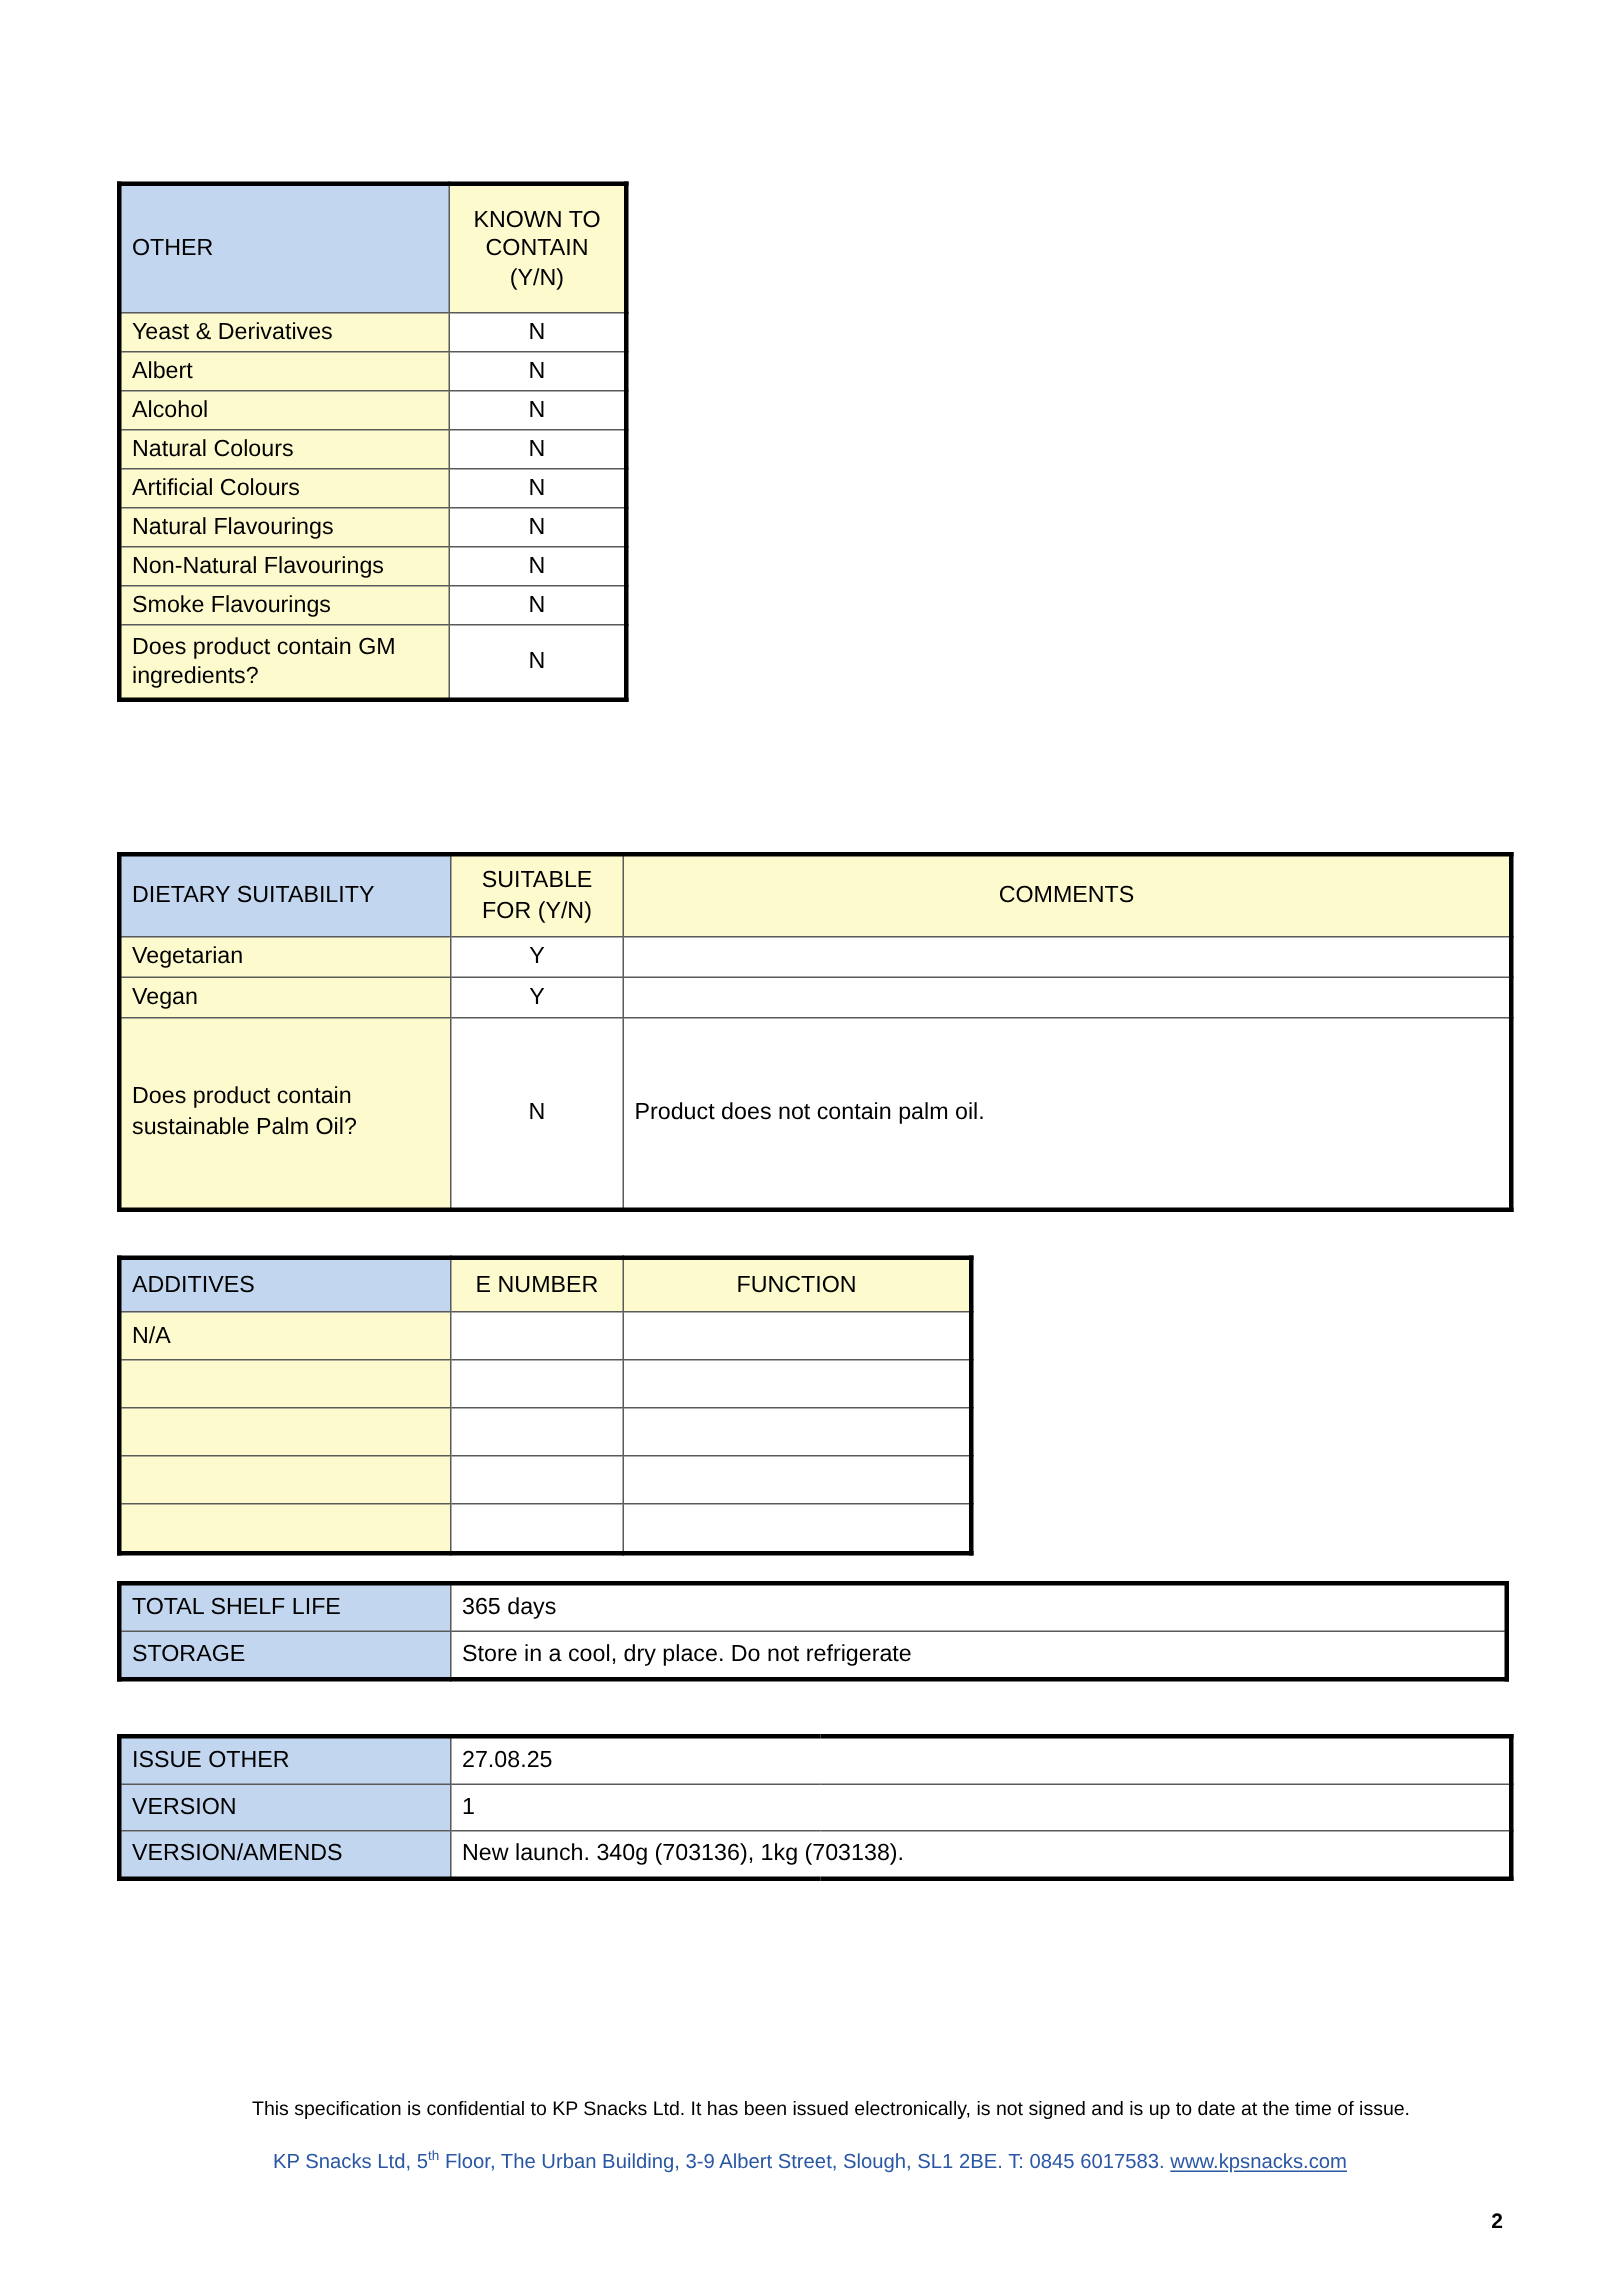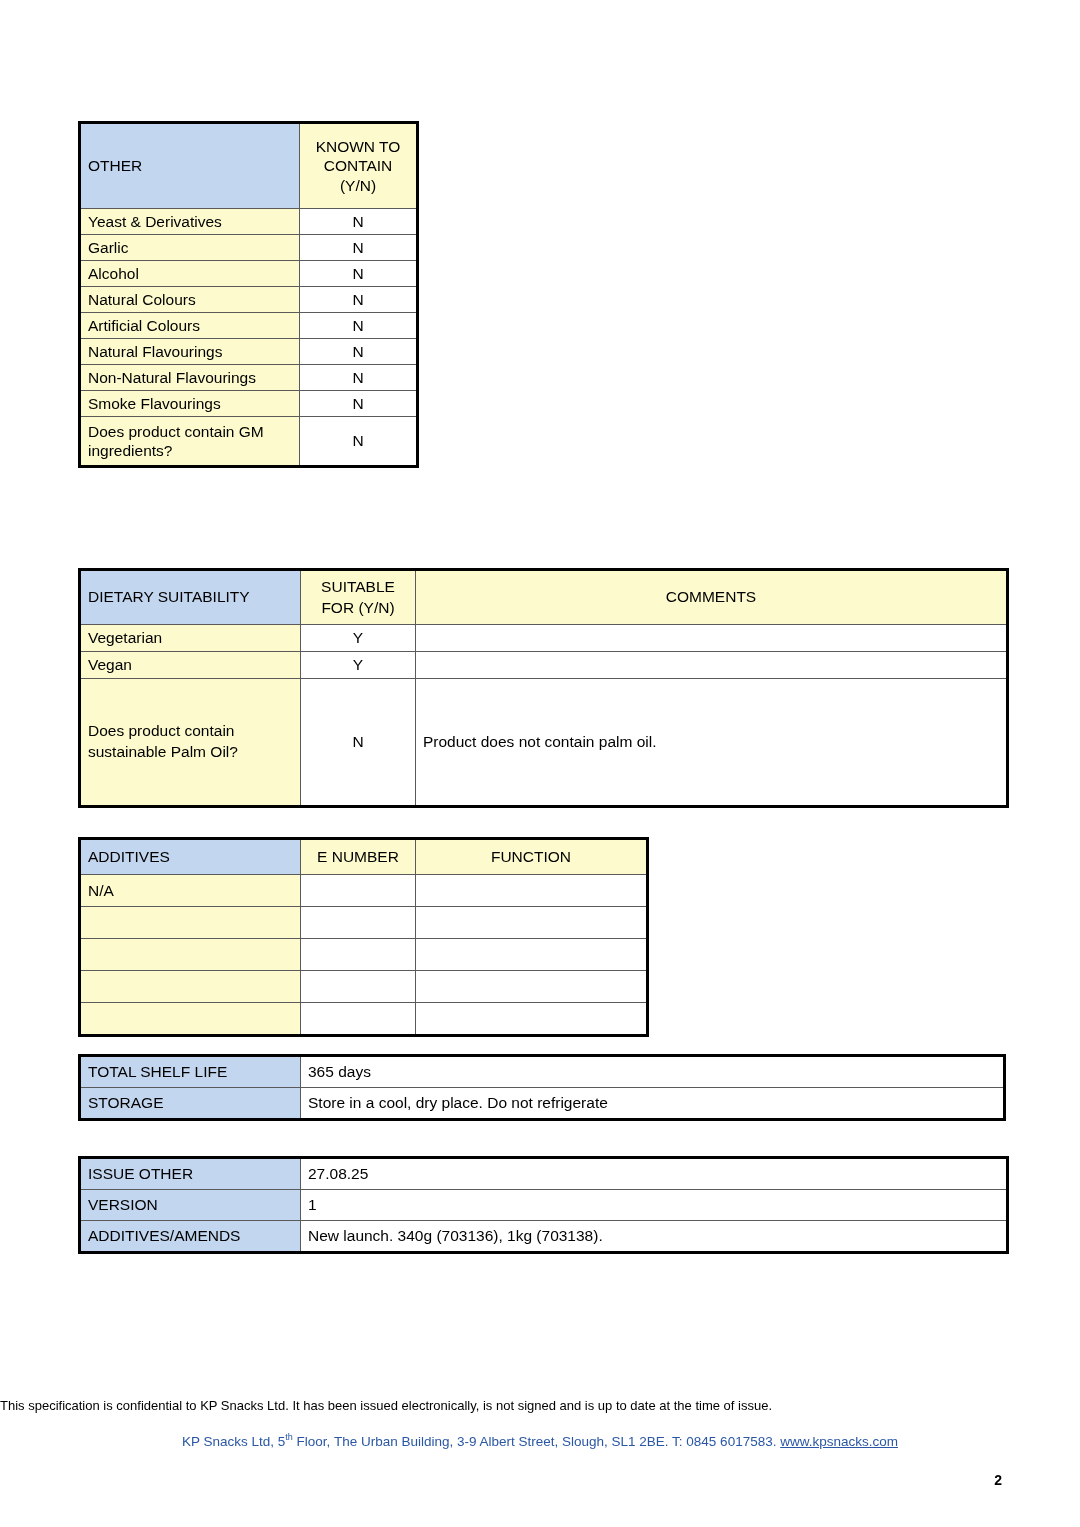--- a/index.html
+++ b/index.html
@@ -110,21 +110,21 @@
   #tbl-issue .col-b { width: 219px; }
   #tbl-issue .col-c { width: 242px; }
   #tbl-issue td { height: 24px; }
 
   
   .footer-note {
     position: absolute;
     left: 0;
     top: 1398px;
     width: 940px;
-    text-align: left;
+    text-align: right;
     font-size: 13px;
     color: #000000;
   }
   .footer-address {
     position: absolute;
     left: 0;
     top: 1432px;
     width: 1080px;
     text-align: center;
     font-size: 13.5px;
@@ -164,21 +164,21 @@
         <th class="hdr-blue">OTHER</th>
         <th class="hdr-yellow hdr-center">KNOWN TO CONTAIN (Y/N)</th>
       </tr>
     </thead>
     <tbody id="other-body">
         <tr>
           <td class="cell-yellow">Yeast &amp; Derivatives</td>
           <td class="cell-white ctr">N</td>
         </tr>
         <tr>
-          <td class="cell-yellow">Garlic</td>
+          <td class="cell-yellow">Albert</td>
           <td class="cell-white ctr">N</td>
         </tr>
         <tr>
           <td class="cell-yellow">Alcohol</td>
           <td class="cell-white ctr">N</td>
         </tr>
         <tr>
           <td class="cell-yellow">Natural Colours</td>
           <td class="cell-white ctr">N</td>
         </tr>
@@ -306,21 +306,21 @@
     <tbody>
       <tr>
         <td class="hdr-blue">ISSUE OTHER</td>
         <td colspan="3">27.08.25</td>
       </tr>
       <tr>
         <td class="hdr-blue">VERSION</td>
         <td colspan="3">1</td>
       </tr>
       <tr>
-        <td class="hdr-blue">ADDITIVES/AMENDS</td>
+        <td class="hdr-blue">VERSION/AMENDS</td>
         <td colspan="3">New launch. 340g (703136), 1kg (703138).</td>
       </tr>
     </tbody>
   </table>
 
   <div class="footer-note">This specification is confidential to KP Snacks Ltd. It has been issued electronically, is not signed and is up to date at the time of issue.</div>
 
   <div class="footer-address">
     <span>KP Snacks Ltd, 5</span><sup>th</sup><span> Floor, The Urban Building, 3-9 Albert Street, Slough, SL1 2BE. T: 0845 6017583. </span><a class="link" href="#">www.kpsnacks.com</a>
   </div>

